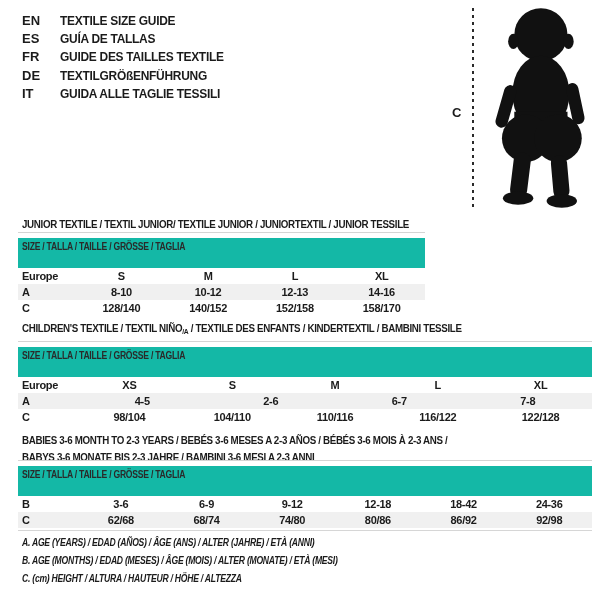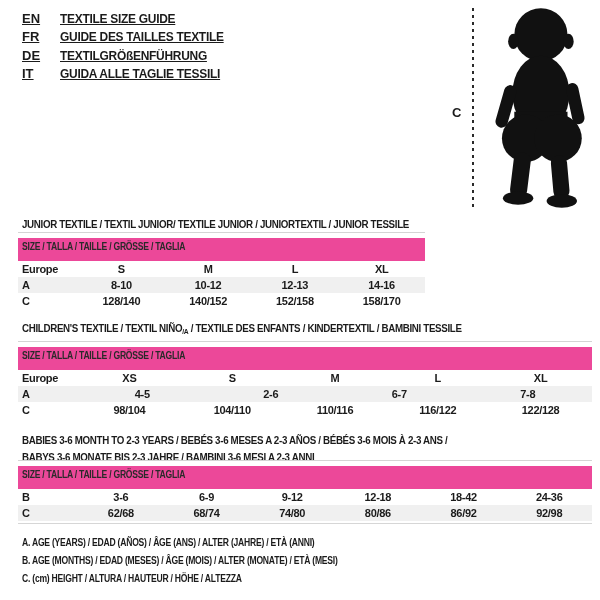--- a/index.html
+++ b/index.html
@@ -11,21 +11,21 @@
     font-weight:700;
     color:#1b1b1b;
     overflow:hidden;
   }
   .cond   { display:inline-block; transform:scaleX(.85); transform-origin:0 50%; letter-spacing:-0.4px; white-space:nowrap; }
   .cond78 { display:inline-block; transform:scaleX(.78); transform-origin:0 50%; letter-spacing:-0.3px; white-space:nowrap; }
   .cond92 { display:inline-block; transform:scaleX(.92); transform-origin:0 50%; letter-spacing:-0.3px; white-space:nowrap; }
 
   
   .langs { position:absolute; left:22px; top:11px; }
-  .lang-row { display:flex; height:18.4px; align-items:flex-start; font-size:13px;text-decoration:underline; }
+  .lang-row { display:flex; height:18.4px; align-items:center; font-size:13px; }
   .lang-code { width:38px; }
 
   
   .fig-line { position:absolute; left:472px; top:8px; width:2px; height:199px;
     background:repeating-linear-gradient(to bottom,#2a2a2a 0 3px,transparent 3px 7px); }
   .fig-c { position:absolute; left:452px; top:105px; font-size:13px; }
   .baby { position:absolute; left:482px; top:3px; }
 
   
   .sec-title { position:absolute; left:22px; font-size:11.5px; line-height:17px; white-space:nowrap; }
@@ -33,38 +33,42 @@
   #title-junior   { top:216px; }
   #title-children { top:320px; }
   #title-babies   { top:420px;margin-top:12px; }
 
   .tbl { position:absolute; left:18px; }
   #tbl-junior   { top:232px; width:407px; }
   #tbl-children { top:341px; width:574px; }
   #tbl-babies   { top:460px; width:574px; }
   .topline { height:1px; background:#d4d4d4; margin-bottom:5px; }
   .botline { height:1px; background:#d6d6d6; margin-top:2px; }
-  .thead { height:23px; line-height:16px; background:#ec4899; color:#2a2a2a;
+  .thead { height:30px; line-height:16px; background:#14b8a6; color:#2a2a2a;
     font-size:11px; padding-left:4px; overflow:hidden; }
   .trow { display:flex; height:16px; line-height:16px; font-size:11px; letter-spacing:-0.3px; }
   .trow.shaded { background:#f0f0f0; }
   .tlabel { width:60px; padding-left:4px; }
   .tcell { flex:1 1 0; text-align:center; }
 
   
   .notes { position:absolute; left:22px; top:533px; }
-  .note-line { height:18px; font-size:11px; line-height:18px; white-space:nowrap; }
+  .note-line { height:18px; font-size:11px; line-height:18px; white-space:nowrap;font-style:italic; }
 </style>
 </head>
 <body>
 
 <div class="langs">
   <div class="lang-row">
     <span class="lang-code">EN</span>
     <span class="cond92">TEXTILE SIZE GUIDE</span>
+  </div>
+  <div class="lang-row">
+    <span class="lang-code">ES</span>
+    <span class="cond92">GUÍA DE TALLAS</span>
   </div>
   <div class="lang-row">
     <span class="lang-code">FR</span>
     <span class="cond92">GUIDE DES TAILLES TEXTILE</span>
   </div>
   <div class="lang-row">
     <span class="lang-code">DE</span>
     <span class="cond92">TEXTILGRÖßENFÜHRUNG</span>
   </div>
   <div class="lang-row">

